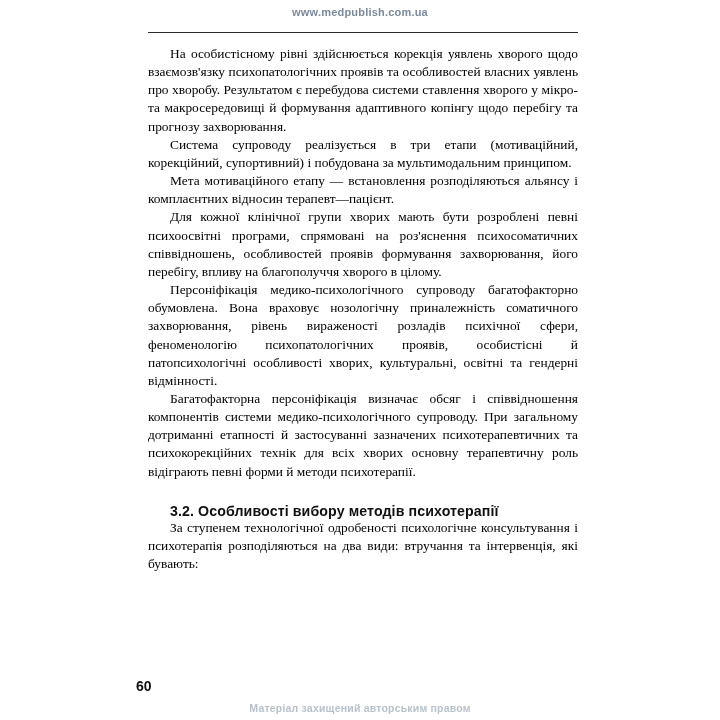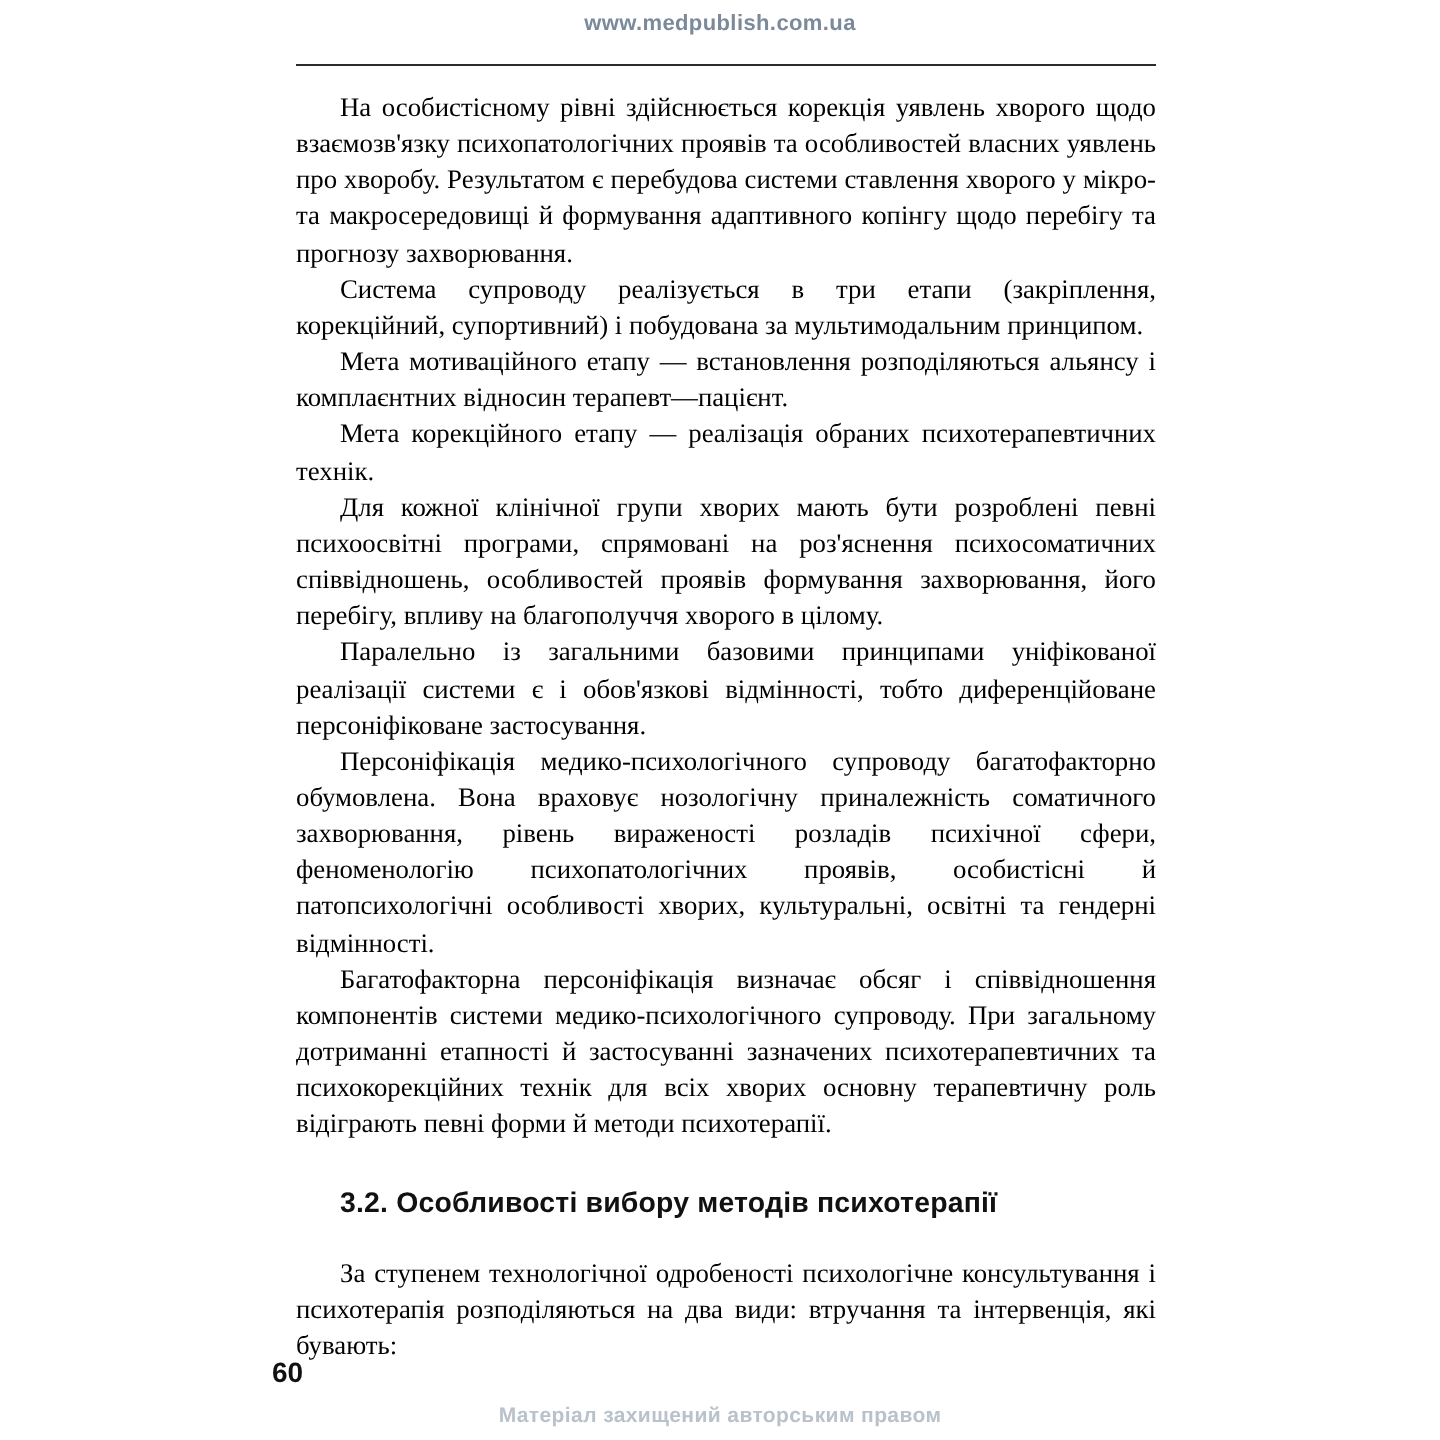--- a/index.html
+++ b/index.html
@@ -55,21 +55,20 @@
   p.body-par {
     margin: 0;
     font-size: 13.4px;
     line-height: 1.355;
     text-align: justify;
     text-indent: 22px;
     hyphens: manual;
   }
   .section-heading {
     margin-top: 22px;
-    margin-bottom: 18px;
     font-family: "Liberation Sans", sans-serif;
     font-size: 14.2px;
     font-weight: bold;
     text-indent: 22px;
     color: #111111;
     letter-spacing: 0.1px;
   }
   .page-number {
     position: absolute;
     left: 136px;
@@ -97,25 +96,23 @@
 
 <div class="page">
 
   <div class="watermark-top">www.medpublish.com.ua</div>
 
   <div class="content">
 
     <div class="rule"></div>
 
     <p class="body-par">На особистісному рівні здійснюється корекція уявлень хворого щодо взаємозв'язку психопатологічних проявів та особливостей власних уявлень про хворобу. Результатом є перебудова системи ставлення хворого у мікро- та макросередовищі й формування адаптивного копінгу щодо перебігу та прогнозу захворювання.</p>
-    <p class="body-par">Система супроводу реалізується в три етапи (закріплення, корекційний, супортивний) і побудована за мультимодальним принципом.</p>
+    <p class="body-par">Система супроводу реалізується в три етапи (мотиваційний, корекційний, супортивний) і побудована за мультимодальним принципом.</p>
     <p class="body-par">Мета мотиваційного етапу — встановлення розподіляються альянсу і комплаєнтних відносин терапевт—пацієнт.</p>
-    <p class="body-par">Мета корекційного етапу — реалізація обраних психотерапевтичних технік.</p>
     <p class="body-par">Для кожної клінічної групи хворих мають бути розроблені певні психоосвітні програми, спрямовані на роз'яснення психосоматичних співвідношень, особливостей проявів формування захворювання, його перебігу, впливу на благополуччя хворого в цілому.</p>
-    <p class="body-par">Паралельно із загальними базовими принципами уніфікованої реалізації системи є і обов'язкові відмінності, тобто диференційоване персоніфіковане застосування.</p>
     <p class="body-par">Персоніфікація медико-психологічного супроводу багатофакторно обумовлена. Вона враховує нозологічну приналежність соматичного захворювання, рівень вираженості розладів психічної сфери, феноменологію психопатологічних проявів, особистісні й патопсихологічні особливості хворих, культуральні, освітні та гендерні відмінності.</p>
     <p class="body-par">Багатофакторна персоніфікація визначає обсяг і співвідношення компонентів системи медико-психологічного супроводу. При загальному дотриманні етапності й застосуванні зазначених психотерапевтичних та психокорекційних технік для всіх хворих основну терапевтичну роль відіграють певні форми й методи психотерапії.</p>
 
     <div class="section-heading">3.2. Особливості вибору методів психотерапії</div>
 
     <p class="body-par">За ступенем технологічної одробеності психологічне консультування і психотерапія розподіляються на два види: втручання та інтервенція, які бувають:</p>
 
   </div>
 
   <div class="page-number">60</div>

